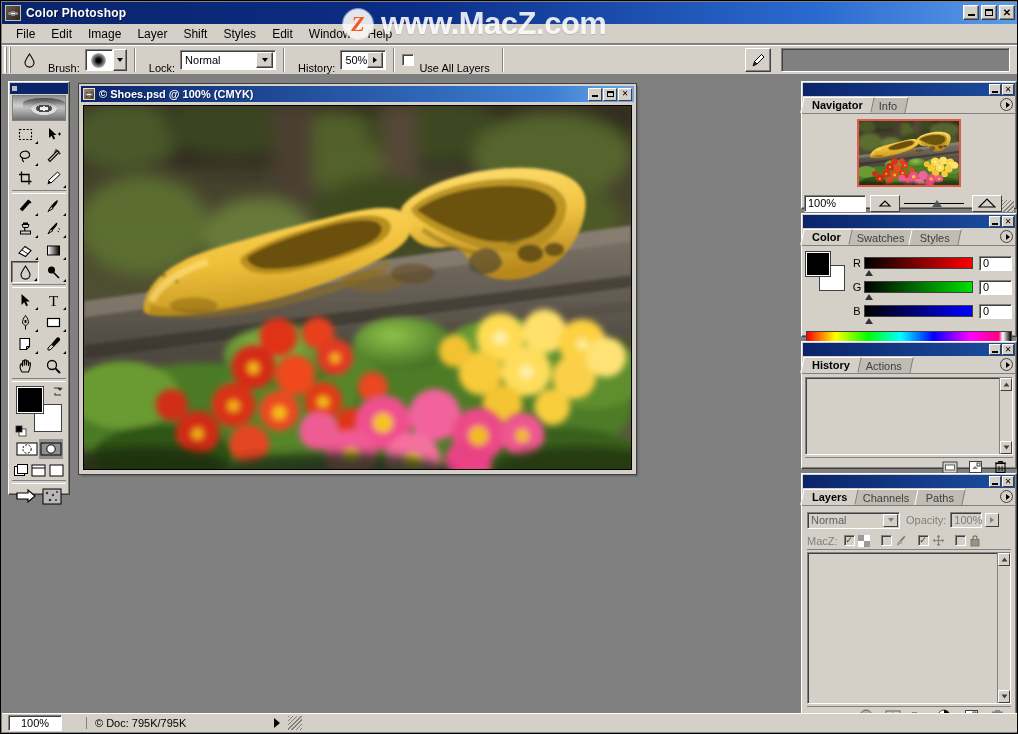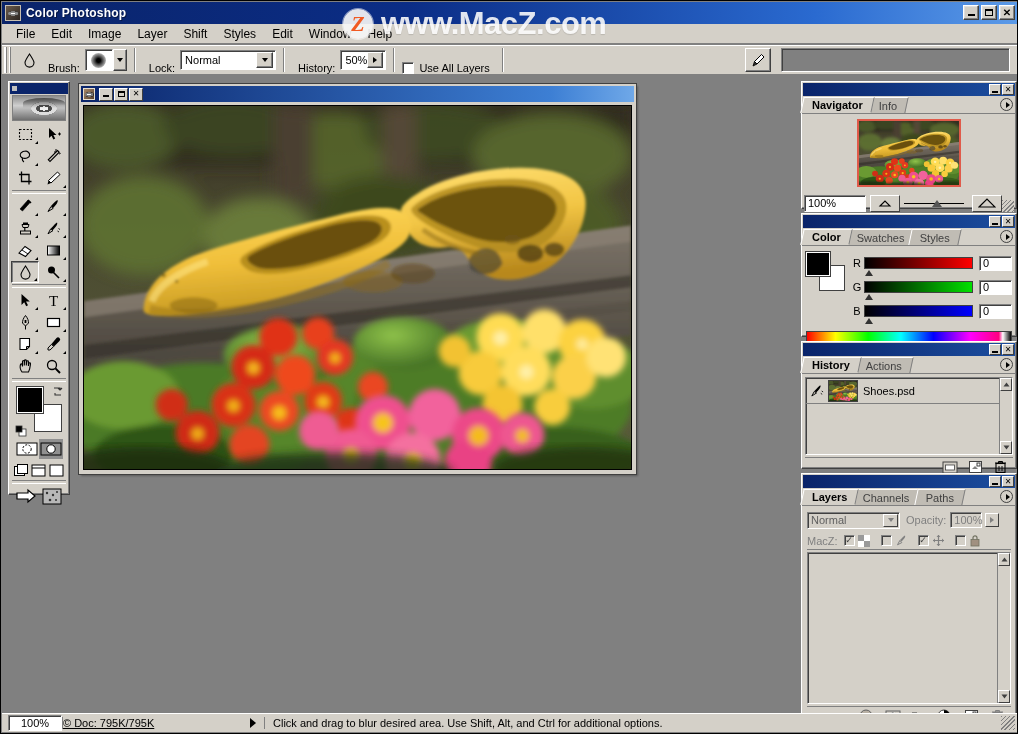--- a/index.html
+++ b/index.html
@@ -390,22 +390,22 @@
     position:absolute; left:1px; bottom:1px; width:1016px; height:19px;
     background:#d4d0c8; border-top:1px solid #fff;
     display:flex; align-items:center;
   }
   #statusbar .szoom {
     width:54px;height:16px;margin-left:6px;background:#fff;font-size:11px;
     display:flex;align-items:center;justify-content:center;
     border:1px solid #808080;border-right-color:#fff;border-bottom-color:#fff;
     box-shadow: inset 1px 1px 0 #404040;
   }
-  #statusbar .sdoc { width:180px; margin-left:0; font-size:11px; color:#000;
-    border-left:1px solid #808080; padding-left:0;text-decoration:underline; }
+  #statusbar .sdoc { width:180px; margin-left:24px; font-size:11px; color:#000;
+    border-left:1px solid #808080; padding-left:8px; }
   #statusbar .stri { margin: 0 8px; }
   #statusbar .shint { font-size:11px; color:#000; border-left:1px solid #808080; padding-left:8px; flex:1; }
   #statusbar .sgrip { width:14px;height:14px;margin-right:3px;
     background: repeating-linear-gradient(135deg,#808080 0 1px,#d4d0c8 1px 3px); }
 </style>
 </head>
 <body>
 
 <div id="app">
 
@@ -463,21 +463,21 @@
     </div>
     <div class="sep-v"></div>
     <div class="optlabel">History:</div>
     <div class="combo" style="width:46px;">
       <div class="val">50%</div>
       <div class="btn">
           <div class="tri-right" style="border-left-width:4px;border-top-width:3px;border-bottom-width:3px;"></div>
         </div>
     </div>
     <div class="sep-v"></div>
-    <div style="display:flex;align-items:flex-end;">
+    <div style="display:flex;align-items:center;">
       <div class="chk"></div>
       <div class="optlabel" style="margin-left:0;">Use All Layers</div>
     </div>
     <div class="sep-v"></div>
     <div style="flex:1"></div>
     <div class="opt-brushbtn raised">
       <svg class="tico" viewBox="0 0 17 17">
         <path d="M11.5 2.5 L14 5 L7 12 L4.5 9.5 z" fill="#fff" stroke="#000" stroke-width="1"></path>
         <path d="M4.5 9.5 L3 14 L7 12 z" fill="#333" stroke="#000" stroke-width=".8"></path>
       </svg>
@@ -728,20 +728,21 @@
             <circle cx="8" cy="12" r="1.3" fill="#333"></circle>
             <circle cx="14" cy="12" r="1" fill="#333"></circle>
           </svg>
       </div>
     </div>
   </div>
 
   <div id="docwin">
     <div class="dtitle">
       <div class="dicon"></div>
+      <div class="dtext">© Shoes.psd @ 100% (CMYK)</div>
       <div class="dbtns">
         <div class="dbtn">
             <span style="width:6px;height:2px;background:#000;margin-top:4px;"></span>
           </div>
         <div class="dbtn">
             <span style="width:7px;height:6px;border:1px solid #000;border-top-width:2px;"></span>
           </div>
         <div class="dbtn">✕</div>
       </div>
     </div>
@@ -1036,35 +1037,20 @@
         </div>
       <div class="ptab">
           <span>Actions</span>
         </div>
       <div class="pmenu">
           <div class="tri-right" style="border-left-width:4px;border-top-width:3px;border-bottom-width:3px;margin-left:2px;"></div>
         </div>
     </div>
     <div class="pbody" style="padding:3px;">
       <div class="histlist">
-        <div class="histrow snap">
-          <div class="hicon">
-            <svg width="16" height="16" viewBox="0 0 17 17">
-                <path d="M12 2.5 C13.2 4.3 10.5 7.5 7.6 10.2 L5.8 8.4 C8.7 5.7 10.8 3 12 2.5 z" fill="#000"></path>
-                <path d="M5.6 9 L3 13.8 L8 10.6 z" fill="none" stroke="#000" stroke-width="1"></path>
-                <path d="M13.5 8.5 l1.5 1 M12.5 11 l1.5 1" stroke="#000" stroke-width=".9"></path>
-              </svg>
-          </div>
-          <div class="hthumb">
-            <svg viewBox="0 0 549 365" preserveAspectRatio="none" width="100%" height="100%">
-                <use href="#photo"></use>
-              </svg>
-          </div>
-          <div class="hlabel">Shoes.psd</div>
-        </div>
         <div class="histscroll">
           <div class="sbtn">
               <svg width="7" height="5" viewBox="0 0 7 5">
                 <path d="M0.5 4.5 L3.5 0.5 L6.5 4.5 z" fill="#404040"></path>
               </svg>
             </div>
           <div class="sbtn">
               <svg width="7" height="5" viewBox="0 0 7 5">
                 <path d="M0.5 0.5 L6.5 0.5 L3.5 4.5 z" fill="#404040"></path>
               </svg>
@@ -1223,17 +1209,16 @@
       </div>
     </div>
   </div>
 
   <div id="statusbar">
     <div class="szoom">100%</div>
     <div class="sdoc">© Doc: 795K/795K</div>
     <div class="stri">
         <div class="tri-right" style="border-left-width:6px;border-top-width:5px;border-bottom-width:5px;"></div>
       </div>
-    <div class="shint">Click and drag to blur desired area.  Use Shift, Alt, and Ctrl for additional options.</div>
     <div class="sgrip"></div>
   </div>
 
 </div>
 
 </body></html>

